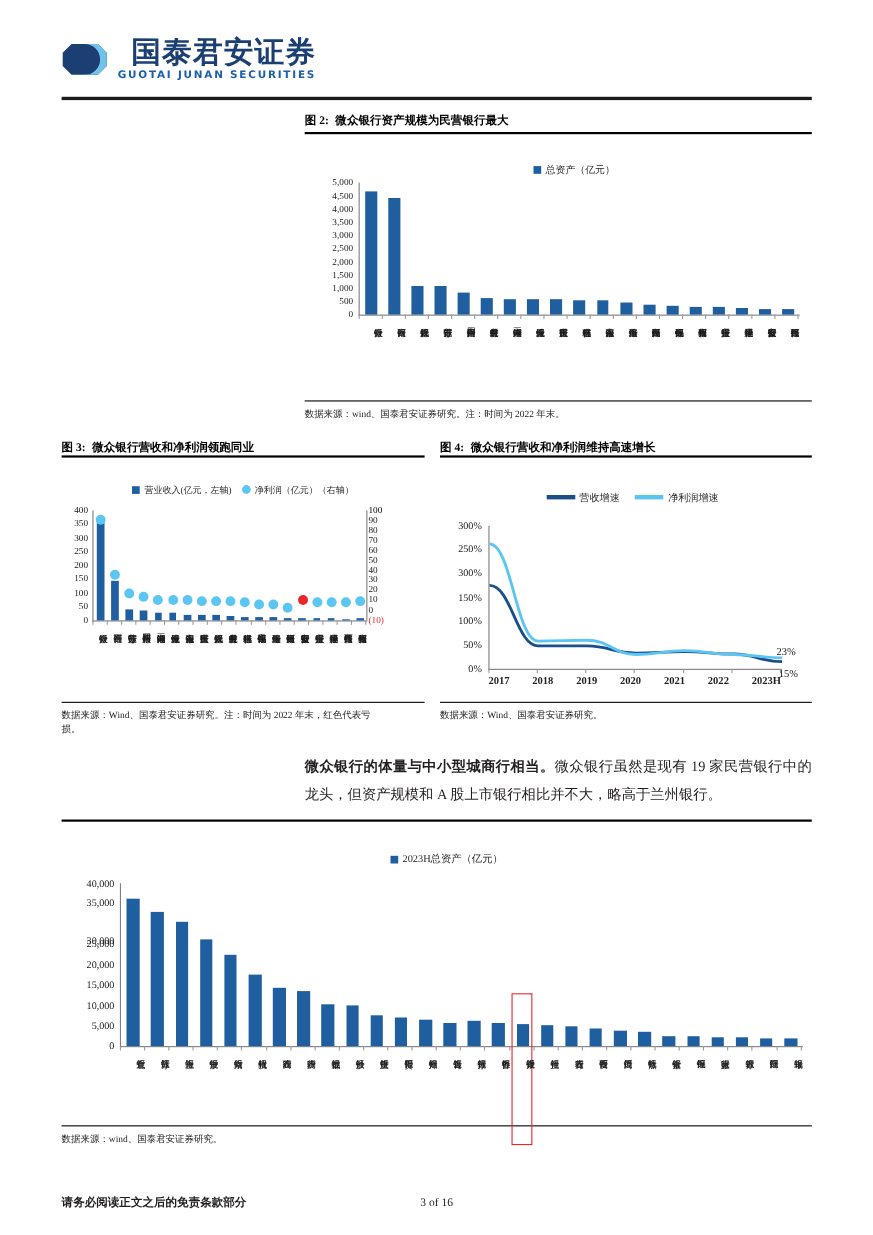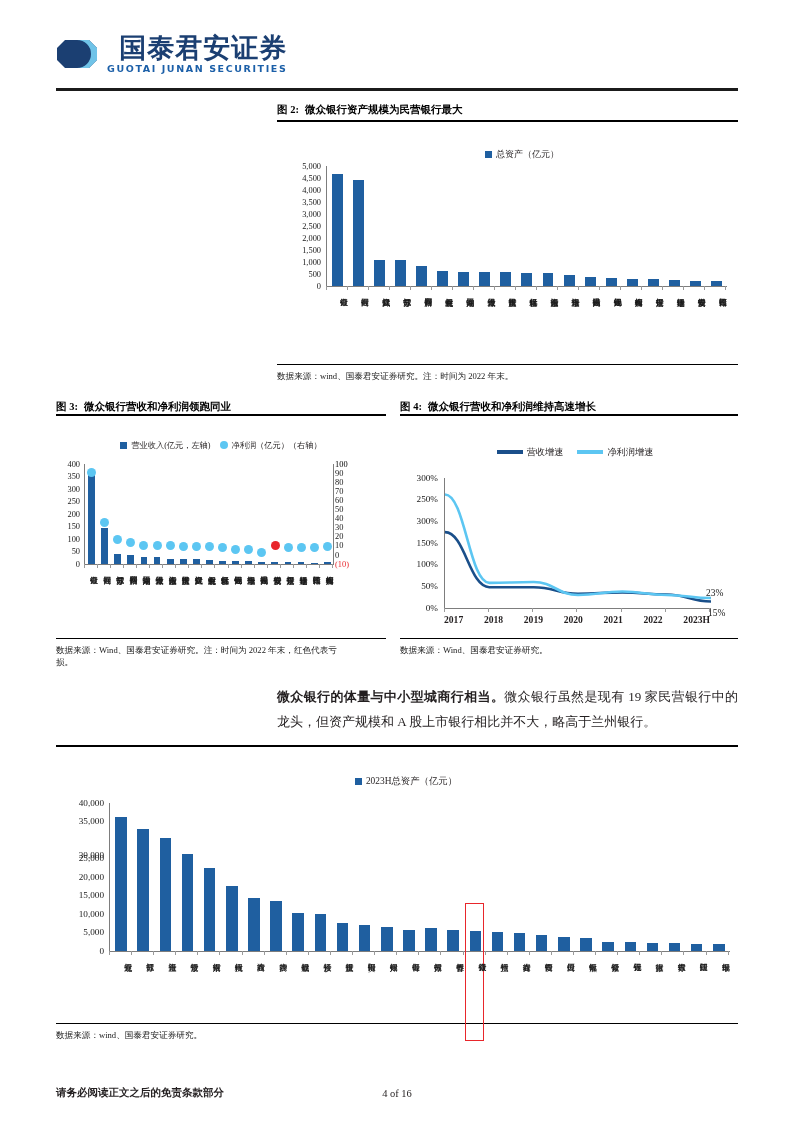--- a/index.html
+++ b/index.html
@@ -509,16 +509,16 @@
           <div class="xlab" style="width: 22.1429px;">瑞丰银行</div>
         </div>
     </div>
 
     <div class="rule-thin"></div>
     <div class="src" style="padding-top:5px;">数据来源：wind、国泰君安证券研究。</div>
   </div>
 
   <div class="footer">
     <span class="left">请务必阅读正文之后的免责条款部分</span>
-    <span class="center">4 of 16</span>
+    <span class="center">3 of 16</span>
   </div>
 
 </div>
 
 </body></html>

